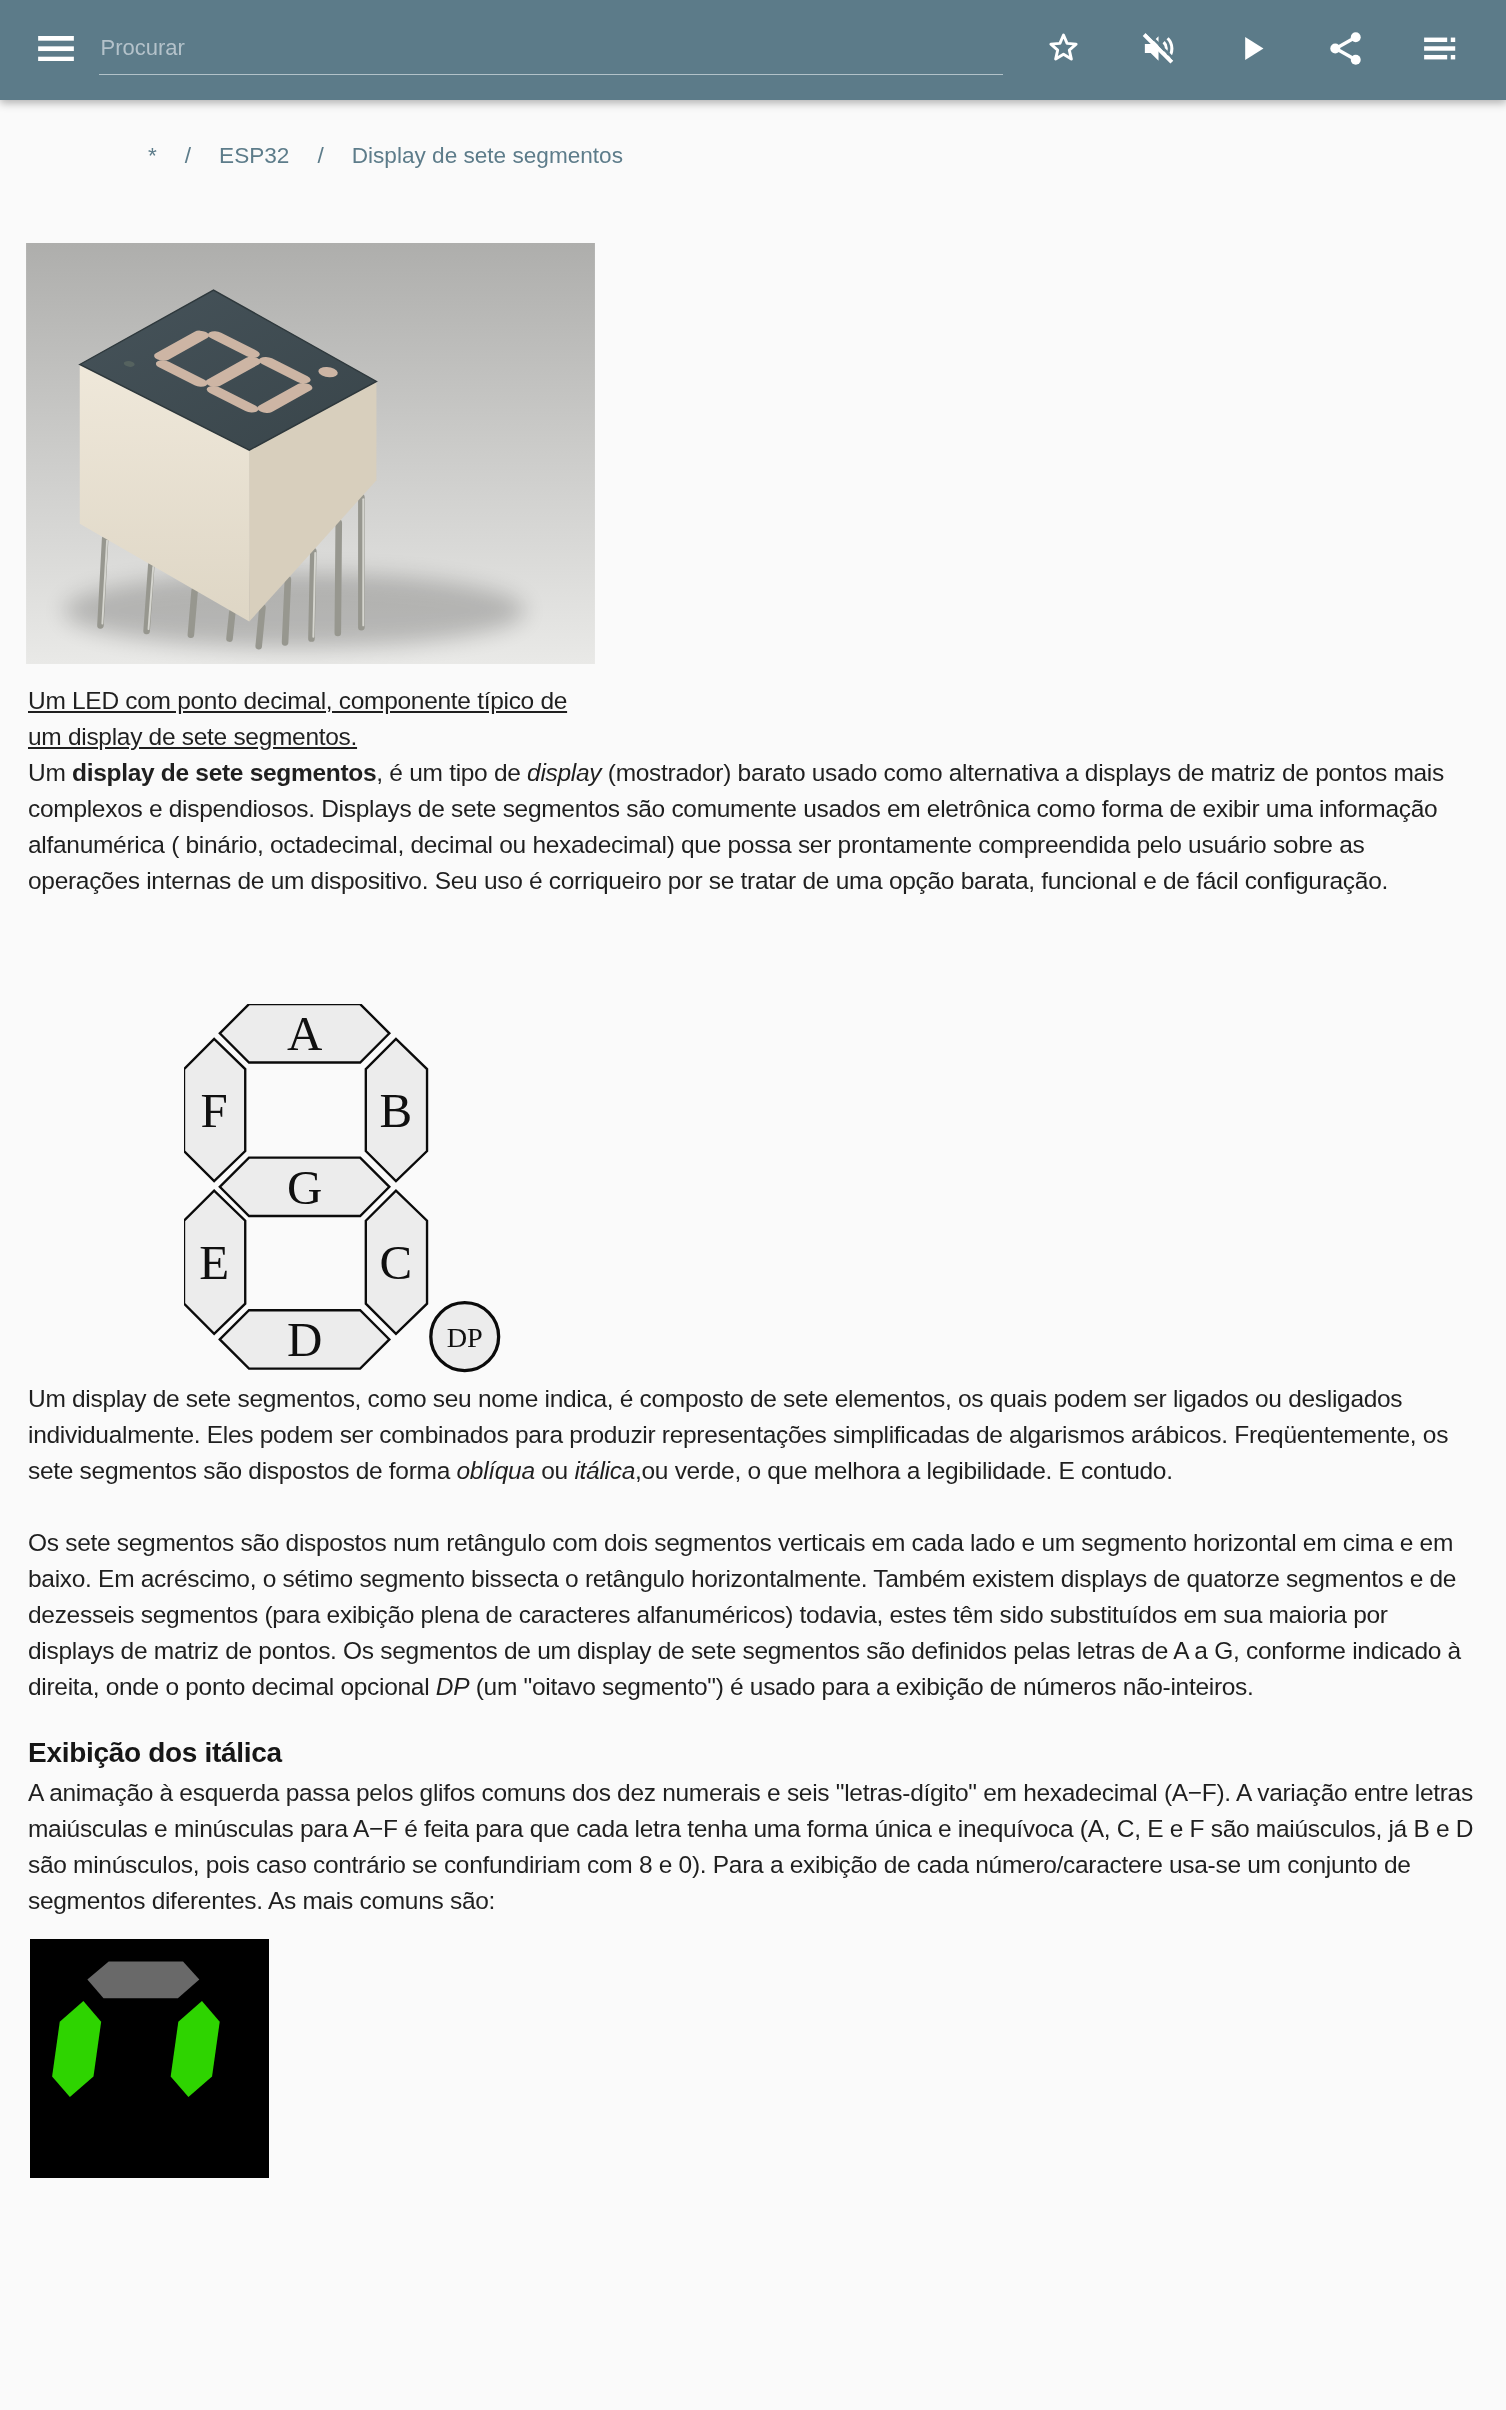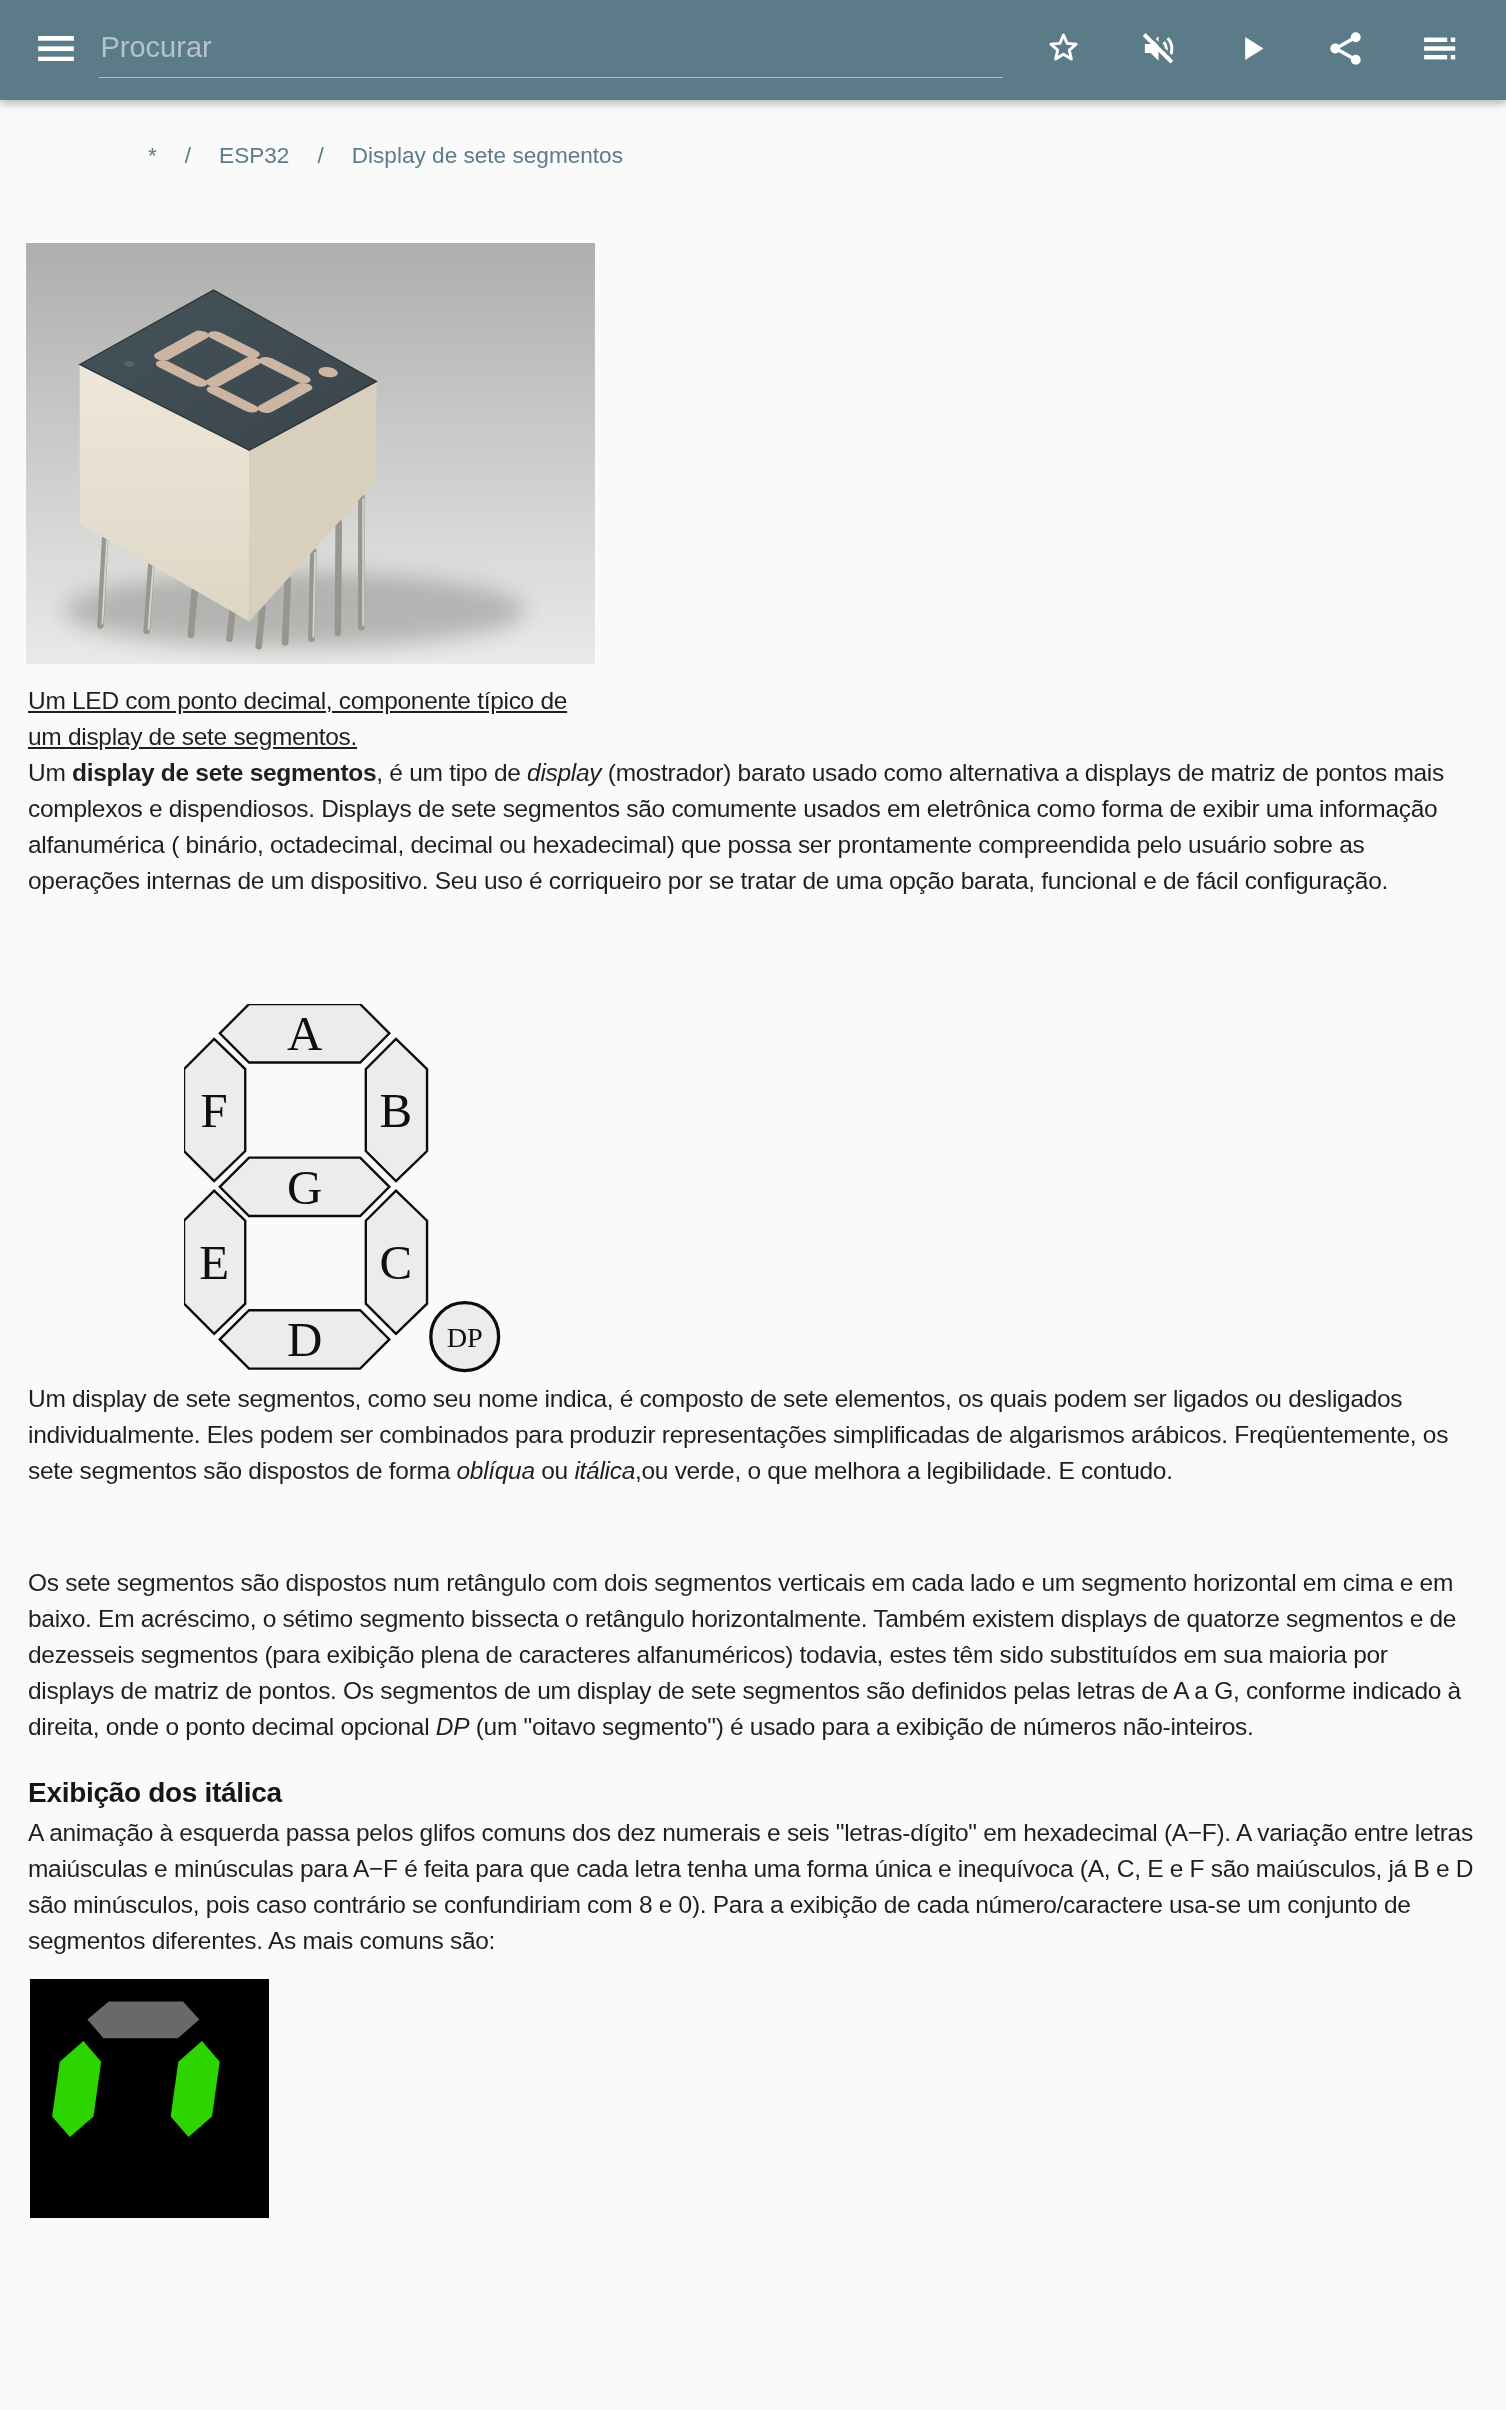--- a/index.html
+++ b/index.html
@@ -14,41 +14,41 @@
     height:100px; background:#5c7b89; display:flex; align-items:center;
     box-shadow:0 2.8px 8.5px rgba(0,0,0,.30); position:relative; z-index:5;
   }
   .menu-btn { margin-left:35px; width:41px; height:41px; background:none; border:none;
     display:flex; align-items:center; justify-content:center; cursor:pointer; }
   .search-wrap { margin-left:22.6px; width:904px; position:relative; top:1.9px; }
   .search-input {
     width:100%; background:transparent; border:none; outline:none;
     border-bottom:1.9px solid rgba(230,238,241,.62);
     font-family:"Liberation Sans", sans-serif;
-    font-size:29px; color:#e5e5e5; padding:5.6px 1.9px 13px 1.9px;
+    font-size:22px; color:#e5e5e5; padding:5.6px 1.9px 13px 1.9px;
   }
   .search-input::placeholder { color:#b4c2ca; opacity:1; }
   .appbar-actions { margin-left:auto; margin-right:47px; display:flex; gap:53px; }
   .icon-btn { width:41px; height:41px; background:none; border:none; padding:0;
     display:flex; align-items:center; justify-content:center; cursor:pointer; }
   .icon-btn svg { width:41px; height:41px; }
   
   .breadcrumb {
     display:flex; gap:28px; align-items:baseline;
     margin:45px 0 0 148px; font-size:22.6px; line-height:22.6px; color:#5d7c8a;
   }
   .breadcrumb a { color:#5d7c8a; text-decoration:none; cursor:pointer; }
   
   .photo-fig { margin:75px 0 0 26px; width:569px; height:421px; cursor:pointer; }
   .body-text { font-size:24.5px; line-height:36px; letter-spacing:-0.3px; color:#1f1f1f; }
   .caption-block { margin:19px 28px 0 28px;text-decoration:underline; }
   .para { margin:0 28px 0 28px; }
   .h1 { margin:43px 28px 0 28px; font-size:35px; line-height:43px; font-weight:bold; color:#161616; letter-spacing:-0.3px; }
   .h2 { margin:29px 28px 0 28px; font-size:28px; line-height:38px; font-weight:bold; color:#161616; letter-spacing:-0.3px; }
-  .para-gap { margin-top:76px; }
+  .para-gap { margin-top:36px; }
   .para-small-gap { margin-top:3px; }
   .diagram-fig { margin:105px 0 0 184px; width:325px; height:377px; cursor:pointer; }
   .caption2 { margin:100px 28px 0 28px; }
   .seg-letter { font-family:"Liberation Serif", serif; font-size:52px; fill:#101010; }
   .seg-letter-small { font-family:"Liberation Serif", serif; font-size:30px; fill:#101010; }
   .anim-fig { margin:20px 0 0 30px; width:239px; height:239px; cursor:pointer; }
 </style>
 </head>
 <body>
 

